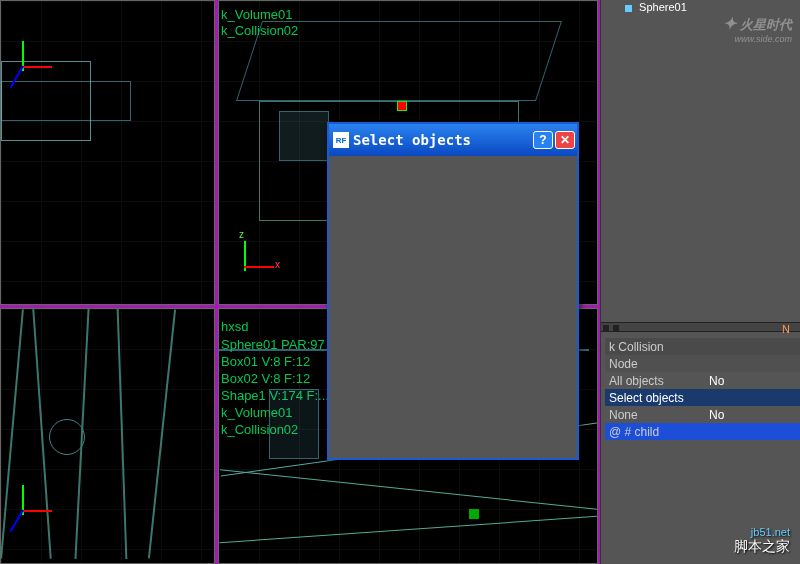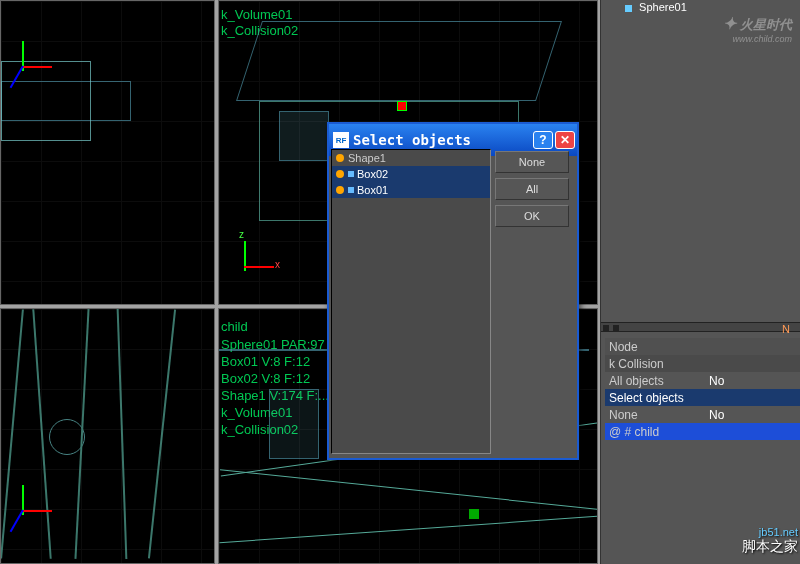--- a/index.html
+++ b/index.html
@@ -12,21 +12,21 @@
   color: #ccc;
   position: relative;
   overflow: hidden;
 }
 
 
 .viewports {
   position: absolute;
   left: 0; top: 0;
   width: 600px; height: 564px;
-  background: #a3a3a3;
+  background: #a21caf;
   text-decoration: underline;
 }
 .vp {
   position: absolute;
   border: 1px solid #666;
   background: #000;
   overflow: hidden;
 }
 .vp-tl { left: 0; top: 0; width: 215px; height: 305px; }
 .vp-tr { left: 218px; top: 0; width: 380px; height: 305px; }
@@ -200,21 +200,21 @@
   position: absolute;
   right: 8px; top: 14px;
   color: #aaa;
   font-size: 13px;
   font-weight: bold;
   opacity: 0.7;
   font-style: italic;
 }
 .wm2 {
   position: absolute;
-  right: 2px; bottom: 8px;
+  right: 10px; bottom: 8px;
   color: #fff;
   font-size: 14px;
   text-shadow: 1px 1px 2px #000;
 }
 .wm2 .blue { color: #6cf; font-size: 11px; display:block; text-align:right; }
 
 
 .wire-shape {
   position: absolute;
   border: 1px solid #4a8da0;
@@ -266,21 +266,21 @@
     </div>
     <div class="axis" style="left:-4px; top:176px;">
       <div class="a-y"></div>
         <div class="a-x"></div>
         <div class="a-z"></div>
     </div>
   </div>
 
   <div class="vp vp-br">
     <div class="grid-lines"></div>
-    <div class="vp-text" style="left:2px;top:10px;">child</div>
+    <div class="vp-text" style="left:2px;top:10px;">hxsd</div>
     <div class="vp-text" style="left:2px;top:28px;">Sphere01 PAR:97</div>
     <div class="vp-text" style="left:2px;top:45px;">Box01 V:8 F:12</div>
     <div class="vp-text" style="left:2px;top:62px;">Box02 V:8 F:12</div>
     <div class="vp-text" style="left:2px;top:79px;">Shape1 V:174 F:...</div>
     <div class="vp-text" style="left:2px;top:96px;">k_Volume01</div>
     <div class="vp-text" style="left:2px;top:113px;">k_Collision02</div>
 
     <div class="wire-shape" style="left:0;top:40px;width:370px;height:1px;"></div>
     <div class="wire-shape" style="left:50px;top:80px;width:50px;height:70px;background:rgba(120,200,220,0.15);"></div>
     <div style="position:absolute;left:0;top:140px;width:380px;height:110px;">
@@ -299,25 +299,25 @@
       <span>Sphere01</span>
     </div>
   </div>
 
   <div class="right-split">
     <span class="dot"></span><span class="dot"></span>
     <span class="no-col" style="float:right;margin:0 4px;">N</span>
   </div>
 
   <div class="node-table">
+    <div class="node-row sub">
+      <div class="c1" style="width:100%;">k Collision</div>
+    </div>
     <div class="node-row header">
       <div class="c1">Node</div>
-    </div>
-    <div class="node-row sub">
-      <div class="c1" style="width:100%;">k Collision</div>
     </div>
     <div class="node-row">
       <div class="c1">All objects</div>
       <div class="c2">No</div>
     </div>
     <div class="node-row sel">
       <div class="c1" style="width:100%;">Select objects</div>
     </div>
     <div class="node-row">
       <div class="c1">None</div>
@@ -329,46 +329,23 @@
   </div>
 </div>
 
 <div class="dialog">
   <div class="titlebar">
     <span class="ticon">RF</span>
     <span class="ttxt">Select objects</span>
     <span class="tbtn help">?</span>
     <span class="tbtn close">✕</span>
   </div>
-  <div class="dialog-body">
-    <div class="obj-list">
-      <div class="obj-item">
-        <span class="bullet"></span>
-        <span>Shape1</span>
-      </div>
-      <div class="obj-item sel">
-        <span class="bullet"></span>
-        <span class="blue"></span>
-        <span>Box02</span>
-      </div>
-      <div class="obj-item sel">
-        <span class="bullet"></span>
-        <span class="blue"></span>
-        <span>Box01</span>
-      </div>
-    </div>
-    <div class="btn-col">
-      <div class="dlg-btn">None</div>
-      <div class="dlg-btn">All</div>
-      <div class="dlg-btn">OK</div>
-    </div>
-  </div>
 </div>
 
 <div class="wm1">
   <span style="font-size:16px;">✦</span>
   <span>火星时代</span>
-  <div style="font-size:9px;font-weight:normal;text-align:right;">www.child.com</div>
+  <div style="font-size:9px;font-weight:normal;text-align:right;">www.side.com</div>
 </div>
 <div class="wm2">
   <span class="blue">jb51.net</span>
   <span>脚本之家</span>
 </div>
 
 </body></html>

